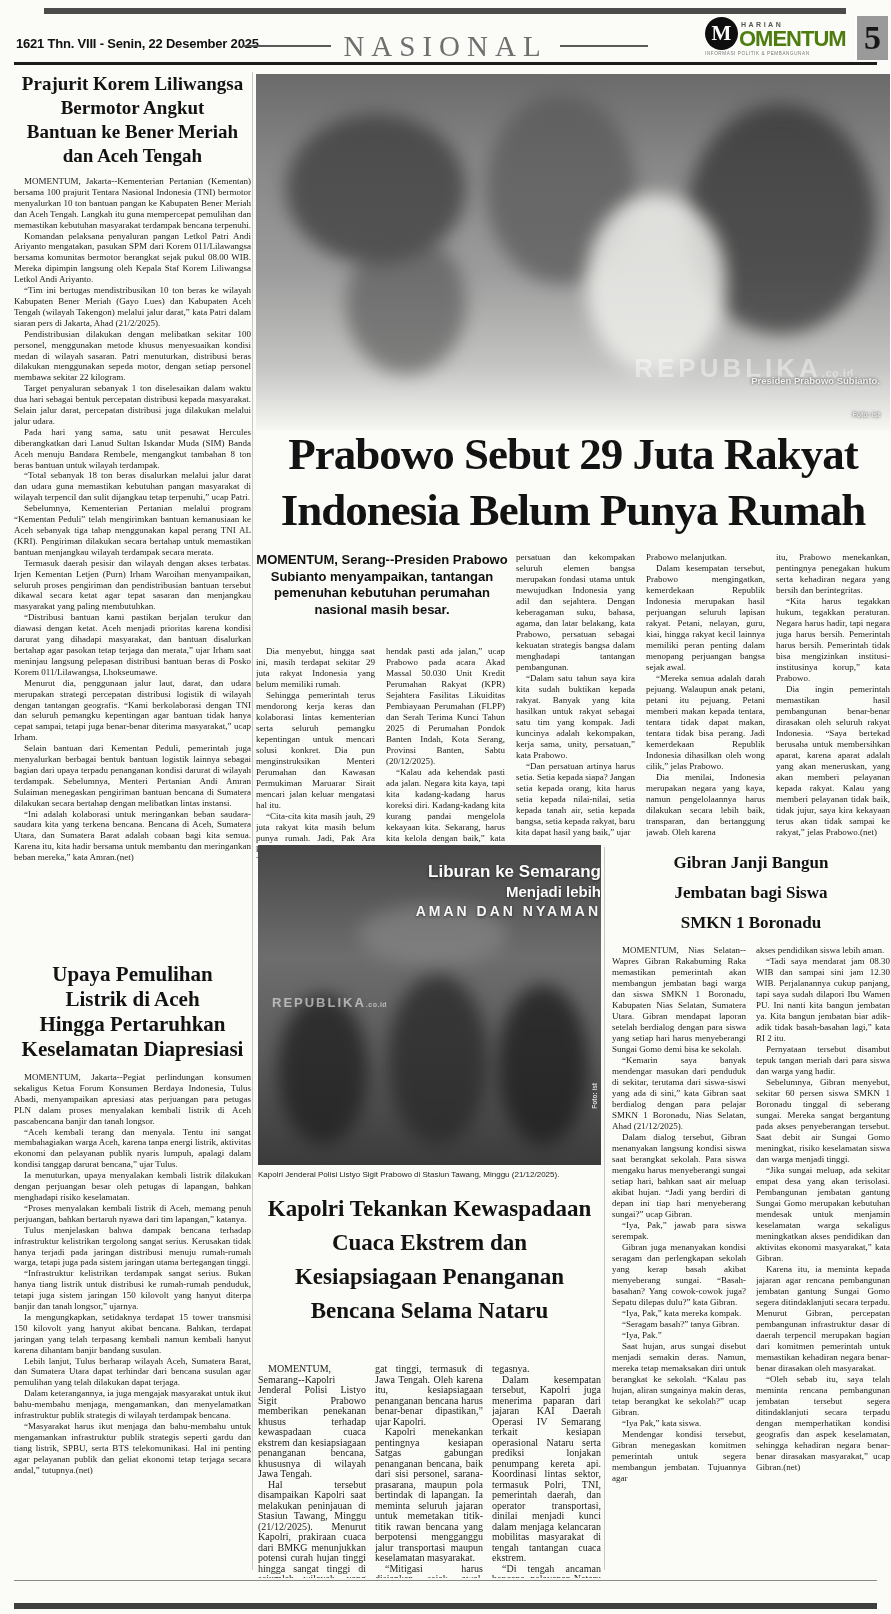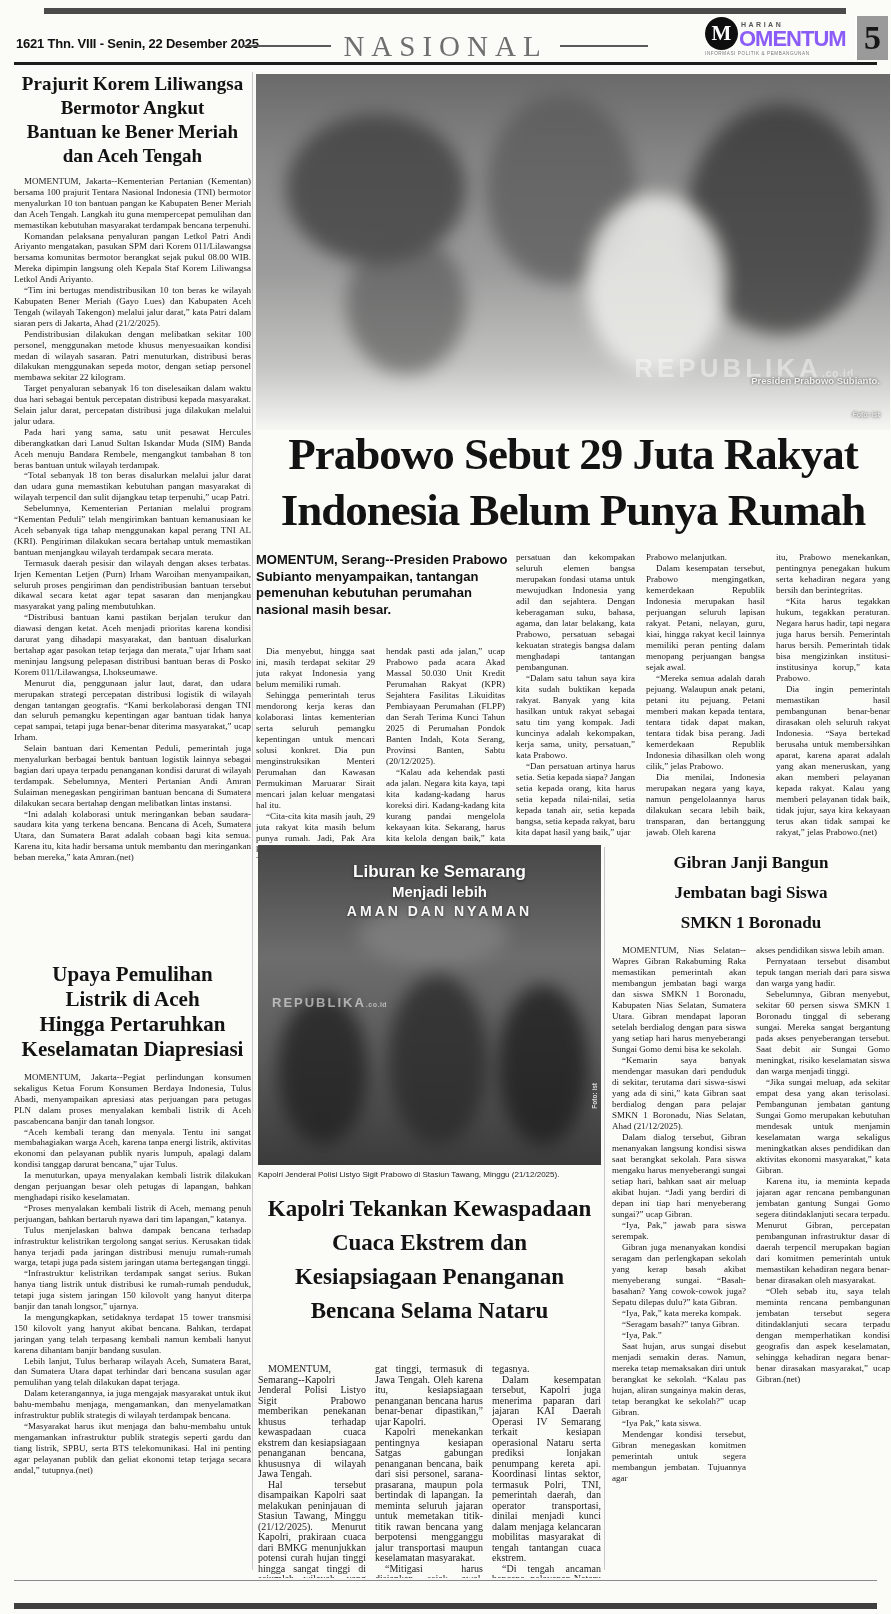--- a/index.html
+++ b/index.html
@@ -13,21 +13,21 @@
   #hdr-center { left:0; right:0; top:15px; text-align:center; }
   #site-url { font:bold 9.5px "Liberation Sans", sans-serif; letter-spacing:3.5px; color:#222; }
   #section-row { margin-top:15px; display:flex; align-items:center; justify-content:center; gap:12px; }
   .hdr-dash { display:inline-block; width:88px; height:2px; background:#5a5a5a; }
   #section-title { font:normal 29px/32px "Liberation Serif", serif; letter-spacing:7px; color:#6f6f6f; }
   #masthead { right:46px; top:17px; width:140px; }
   #masthead-row { display:flex; align-items:flex-end; gap:1px; }
   #masthead-circle { width:33px; height:33px; border-radius:50%; background:#0e0e0e; color:#fff; display:flex; align-items:center; justify-content:center; font:bold 21px "Liberation Serif", serif; flex:0 0 auto; }
   #masthead-right { display:flex; flex-direction:column; align-items:flex-start; }
   #masthead-harian { font:bold 7px "Liberation Sans", sans-serif; letter-spacing:2.5px; color:#555; margin-left:2px; }
-  #masthead-word { font:bold 22px/22px "Liberation Sans", sans-serif; letter-spacing:-1px; color:#8b5cf6; }
+  #masthead-word { font:bold 22px/22px "Liberation Sans", sans-serif; letter-spacing:-1px; color:#4d7c0f; }
   #masthead-tagline { font:normal 4.6px "Liberation Sans", sans-serif; letter-spacing:0.6px; color:#777; margin-top:1px; align-self:flex-end; }
   #pagenum-box { left:855px; top:16px; width:33px; height:44px; background:#9a9a9a; display:flex; align-items:center; justify-content:center; border-left:2px solid #fff; }
   #pagenum { font:bold 34px "Liberation Serif", serif; color:#161616; }
   #rule-header { left:14px; top:62px; width:863px; height:3px; background:#1c1c1c; }
 
   
   .headline { font-family:"Liberation Serif", serif; font-weight:bold; color:#131313; text-align:center; }
   .bodytext { text-align:justify; color:#1b1b1b; overflow:hidden; }
   .bodytext p { text-indent:10px; }
   .cont p:first-child { text-indent:0; }
@@ -48,36 +48,36 @@
   #ph1-b2 { left:230px; top:20px; width:150px; height:190px; background:#585858; opacity:.7; }
   #ph1-b3 { left:430px; top:30px; width:190px; height:230px; background:#2f2f2f; opacity:.7; }
   #ph1-b4 { left:330px; top:120px; width:140px; height:180px; background:#ededea; opacity:.85; }
   #ph1-b5 { left:90px; top:160px; width:120px; height:140px; background:#505050; opacity:.6; }
   #photo1-watermark { position:absolute; right:36px; bottom:46px; font:bold 26px "Liberation Sans", sans-serif; letter-spacing:4px; color:rgba(255,255,255,.42); }
   #photo1-watermark .suffix { font-size:10px; letter-spacing:1px; }
   #photo1-caption { position:absolute; right:10px; bottom:44px; font:bold 9.5px "Liberation Sans", sans-serif; color:#f2f2f2; text-shadow:0 0 3px #333;margin-left:28px; }
   #photo1-credit { position:absolute; right:10px; bottom:12px; font:bold 7px "Liberation Sans", sans-serif; color:#e8e8e8; text-shadow:0 0 3px #333; }
   #prabowo-headline { left:256px; top:426px; width:634px; font-size:45px; line-height:56px; letter-spacing:-1px; }
   #prabowo-body { left:256px; top:552px; width:634px; height:306px; }
-  #prabowo-lead { position:absolute; left:0; top:0; width:252px; height:88px; font:bold 13px/16.5px "Liberation Sans", sans-serif; color:#111; overflow:hidden; }
+  #prabowo-lead { position:absolute; left:0; top:0; width:252px; height:88px; font:bold 13px/16.5px "Liberation Sans", sans-serif; text-align:center; color:#111; overflow:hidden; }
   .pcol { position:absolute; font-size:9px; line-height:11px; }
   #pcol1 { left:0;   top:94px; width:119px; height:212px; }
   #pcol2 { left:130px; top:94px; width:119px; height:212px; }
   #pcol3 { left:260px; top:0;   width:119px; height:306px; }
   #pcol4 { left:390px; top:0;   width:119px; height:306px; }
   #pcol5 { left:520px; top:0;   width:114px; height:306px; }
 
   
   #photo2 { left:258px; top:845px; width:343px; height:320px; overflow:hidden;
     background:linear-gradient(180deg,#474747 0%,#6d6d6d 35%,#5c5c5c 65%,#3b3b3b 100%); }
   #ph2-b1 { left:20px; top:150px; width:90px; height:150px; background:#222; opacity:.8; }
   #ph2-b2 { left:130px; top:130px; width:100px; height:170px; background:#2b2b2b; opacity:.8; }
   #ph2-b3 { left:240px; top:140px; width:90px; height:160px; background:#1f1f1f; opacity:.8; }
   #ph2-b4 { left:100px; top:60px; width:150px; height:60px; background:#8a8a8a; opacity:.6; }
-  #photo2-overlay { position:absolute; left:0; right:0; top:16px; text-align:center; color:#fff; font-family:"Liberation Sans", sans-serif; text-shadow:0 1px 3px rgba(0,0,0,.6);padding-left:20px; }
+  #photo2-overlay { position:absolute; left:0; right:0; top:16px; text-align:right; color:#fff; font-family:"Liberation Sans", sans-serif; text-shadow:0 1px 3px rgba(0,0,0,.6);padding-left:20px; }
   .ph2-line1 { font-weight:bold; font-size:17px; line-height:21px; }
   .ph2-line2 { font-weight:bold; font-size:15px; line-height:19px; }
   .ph2-line3 { font-weight:bold; font-size:14px; line-height:20px; letter-spacing:3px; opacity:.95; }
   #photo2-watermark { position:absolute; left:14px; top:150px; font:bold 13px "Liberation Sans", sans-serif; letter-spacing:2px; color:rgba(255,255,255,.55); }
   #photo2-watermark .suffix { font-size:7px; letter-spacing:0.5px; }
   #photo2-credit { position:absolute; right:3px; bottom:56px; font:bold 6.5px "Liberation Sans", sans-serif; color:#ddd; writing-mode:vertical-rl; transform:rotate(180deg); }
   #kapolri-caption { left:258px; top:1170px; width:343px; font:normal 8px/10px "Liberation Sans", sans-serif; color:#222; }
   #kapolri-headline { left:258px; top:1192px; width:343px; font-size:23px; line-height:34px; }
   #kapolri-body { left:258px; top:1364px; width:343px; height:214px; }
   .kcol { position:absolute; top:0; height:214px; font-size:10px; line-height:10.5px; }
@@ -132,21 +132,21 @@
       <div>Prajurit Korem Liliwangsa</div>
       <div>Bermotor Angkut</div>
       <div>Bantuan ke Bener Meriah</div>
       <div>dan Aceh Tengah</div>
     </div>
   <div class="abs bodytext" id="korem-body">
       <p>MOMENTUM, Jakarta--Kementerian Pertanian (Kementan) bersama 100 prajurit Tentara Nasional Indonesia (TNI) bermotor menyalurkan 10 ton bantuan pangan ke Kabupaten Bener Meriah dan Aceh Tengah. Langkah itu guna mempercepat pemulihan dan memastikan kebutuhan masyarakat terdampak bencana terpenuhi.</p>
       <p>Komandan pelaksana penyaluran pangan Letkol Patri Andi Ariyanto mengatakan, pasukan SPM dari Korem 011/Lilawangsa bersama komunitas bermotor berangkat sejak pukul 08.00 WIB. Mereka dipimpin langsung oleh Kepala Staf Korem Liliwangsa Letkol Andi Ariyanto.</p>
       <p>“Tim ini bertugas mendistribusikan 10 ton beras ke wilayah Kabupaten Bener Meriah (Gayo Lues) dan Kabupaten Aceh Tengah (wilayah Takengon) melalui jalur darat,” kata Patri dalam siaran pers di Jakarta, Ahad (21/2/2025).</p>
       <p>Pendistribusian dilakukan dengan melibatkan sekitar 100 personel, menggunakan metode khusus menyesuaikan kondisi medan di wilayah sasaran. Patri menuturkan, distribusi beras dilakukan menggunakan sepeda motor, dengan setiap personel membawa sekitar 22 kilogram.</p>
-      <p>Target penyaluran sebanyak 16 ton diselesaikan dalam waktu dua hari sebagai bentuk percepatan distribusi kepada masyarakat. Selain jalur darat, percepatan distribusi juga dilakukan melalui jalur udara.</p>
+      <p>Target penyaluran sebanyak 1 ton diselesaikan dalam waktu dua hari sebagai bentuk percepatan distribusi kepada masyarakat. Selain jalur darat, percepatan distribusi juga dilakukan melalui jalur udara.</p>
       <p>Pada hari yang sama, satu unit pesawat Hercules diberangkatkan dari Lanud Sultan Iskandar Muda (SIM) Banda Aceh menuju Bandara Rembele, mengangkut tambahan 8 ton beras bantuan untuk wilayah terdampak.</p>
       <p>“Total sebanyak 18 ton beras disalurkan melalui jalur darat dan udara guna memastikan kebutuhan pangan masyarakat di wilayah terpencil dan sulit dijangkau tetap terpenuhi,” ucap Patri.</p>
       <p>Sebelumnya, Kementerian Pertanian melalui program “Kementan Peduli” telah mengirimkan bantuan kemanusiaan ke Aceh sebanyak tiga tahap menggunakan kapal perang TNI AL (KRI). Pengiriman dilakukan secara bertahap untuk memastikan bantuan menjangkau wilayah terdampak secara merata.</p>
       <p>Termasuk daerah pesisir dan wilayah dengan akses terbatas. Irjen Kementan Letjen (Purn) Irham Waroihan menyampaikan, seluruh proses pengiriman dan pendistribusian bantuan tersebut dikawal secara ketat agar tepat sasaran dan menjangkau masyarakat yang paling membutuhkan.</p>
       <p>“Distribusi bantuan kami pastikan berjalan terukur dan diawasi dengan ketat. Aceh menjadi prioritas karena kondisi darurat yang dihadapi masyarakat, dan bantuan disalurkan bertahap agar pasokan tetap terjaga dan merata,” ujar Irham saat meninjau langsung pelepasan distribusi bantuan beras di Posko Korem 011/Lilawangsa, Lhokseumawe.</p>
       <p>Menurut dia, penggunaan jalur laut, darat, dan udara merupakan strategi percepatan distribusi logistik di wilayah dengan tantangan geografis. “Kami berkolaborasi dengan TNI dan seluruh pemangku kepentingan agar bantuan tidak hanya cepat sampai, tetapi juga benar-benar diterima masyarakat,” ucap Irham.</p>
       <p>Selain bantuan dari Kementan Peduli, pemerintah juga menyalurkan berbagai bentuk bantuan logistik lainnya sebagai bagian dari upaya terpadu penanganan kondisi darurat di wilayah terdampak. Sebelumnya, Menteri Pertanian Andi Amran Sulaiman menegaskan pengiriman bantuan bencana di Sumatera dilakukan secara bertahap dengan melibatkan lintas instansi.</p>
       <p>“Ini adalah kolaborasi untuk meringankan beban saudara-saudara kita yang terkena bencana. Bencana di Aceh, Sumatera Utara, dan Sumatera Barat adalah cobaan bagi kita semua. Karena itu, kita hadir bersama untuk membantu dan meringankan beban mereka,” kata Amran.(net)</p>
     </div>
 
@@ -268,20 +268,21 @@
         <p>Gibran juga menanyakan kondisi seragam dan perlengkapan sekolah yang kerap basah akibat menyeberang sungai. “Basah-basahan? Yang cowok-cowok juga? Sepatu dilepas dulu?” kata Gibran.</p>
         <p>“Iya, Pak,” kata mereka kompak.</p>
         <p>“Seragam basah?” tanya Gibran.</p>
         <p>“Iya, Pak.”</p>
         <p>Saat hujan, arus sungai disebut menjadi semakin deras. Namun, mereka tetap memaksakan diri untuk berangkat ke sekolah. “Kalau pas hujan, aliran sungainya makin deras, tetap berangkat ke sekolah?” ucap Gibran.</p>
         <p>“Iya Pak,” kata siswa.</p>
         <p>Mendengar kondisi tersebut, Gibran menegaskan komitmen pemerintah untuk segera membangun jembatan. Tujuannya agar</p>
       </div>
     <div class="gcol bodytext cont" id="gcol2">
         <p>akses pendidikan siswa lebih aman.</p>
+        <p>“Tadi saya mendarat jam 08.30 WIB dan sampai sini jam 12.30 WIB. Perjalanannya cukup panjang, tapi saya sudah dilapori Ibu Wamen PU. Ini nanti kita bangun jembatan ya. Kita bangun jembatan biar adik-adik tidak basah-basahan lagi,” kata RI 2 itu.</p>
         <p>Pernyataan tersebut disambut tepuk tangan meriah dari para siswa dan warga yang hadir.</p>
         <p>Sebelumnya, Gibran menyebut, sekitar 60 persen siswa SMKN 1 Boronadu tinggal di seberang sungai. Mereka sangat bergantung pada akses penyeberangan tersebut. Saat debit air Sungai Gomo meningkat, risiko keselamatan siswa dan warga menjadi tinggi.</p>
         <p>“Jika sungai meluap, ada sekitar empat desa yang akan terisolasi. Pembangunan jembatan gantung Sungai Gomo merupakan kebutuhan mendesak untuk menjamin keselamatan warga sekaligus meningkatkan akses pendidikan dan aktivitas ekonomi masyarakat,” kata Gibran.</p>
         <p>Karena itu, ia meminta kepada jajaran agar rencana pembangunan jembatan gantung Sungai Gomo segera ditindaklanjuti secara terpadu. Menurut Gibran, percepatan pembangunan infrastruktur dasar di daerah terpencil merupakan bagian dari komitmen pemerintah untuk memastikan kehadiran negara benar-benar dirasakan oleh masyarakat.</p>
         <p>“Oleh sebab itu, saya telah meminta rencana pembangunan jembatan tersebut segera ditindaklanjuti secara terpadu dengan memperhatikan kondisi geografis dan aspek keselamatan, sehingga kehadiran negara benar-benar dirasakan masyarakat,” ucap Gibran.(net)</p>
       </div>
   </div>
 
   <div class="abs" id="footer-line"></div>
   <div class="abs" id="footer-bar"></div>

